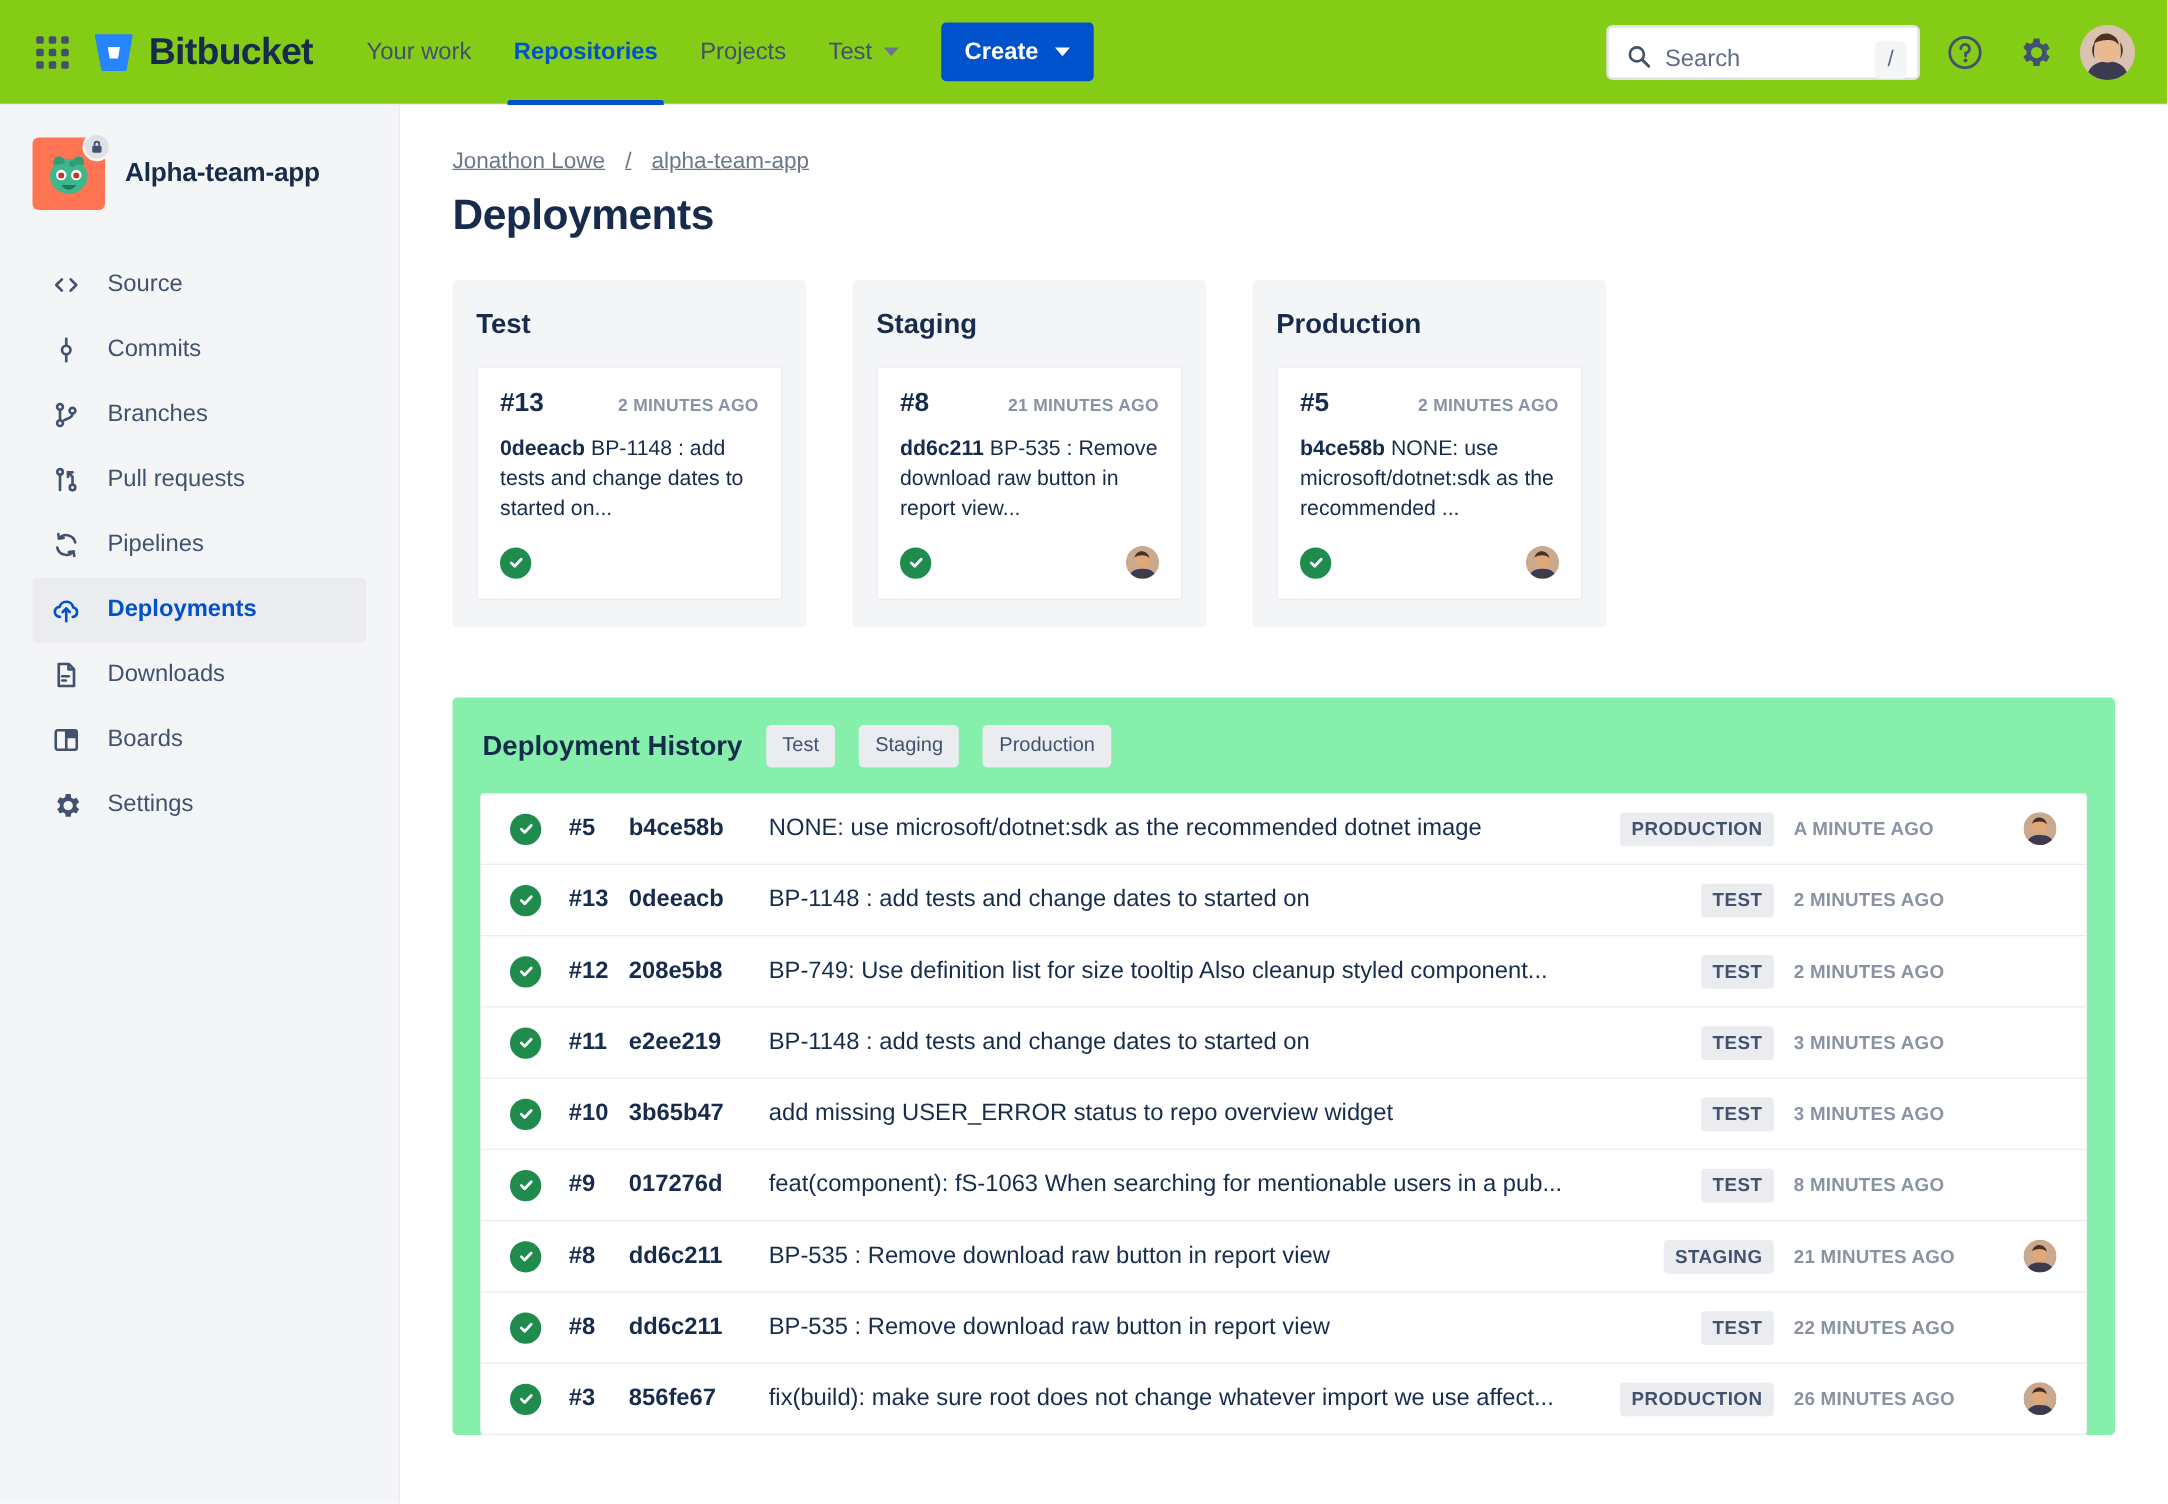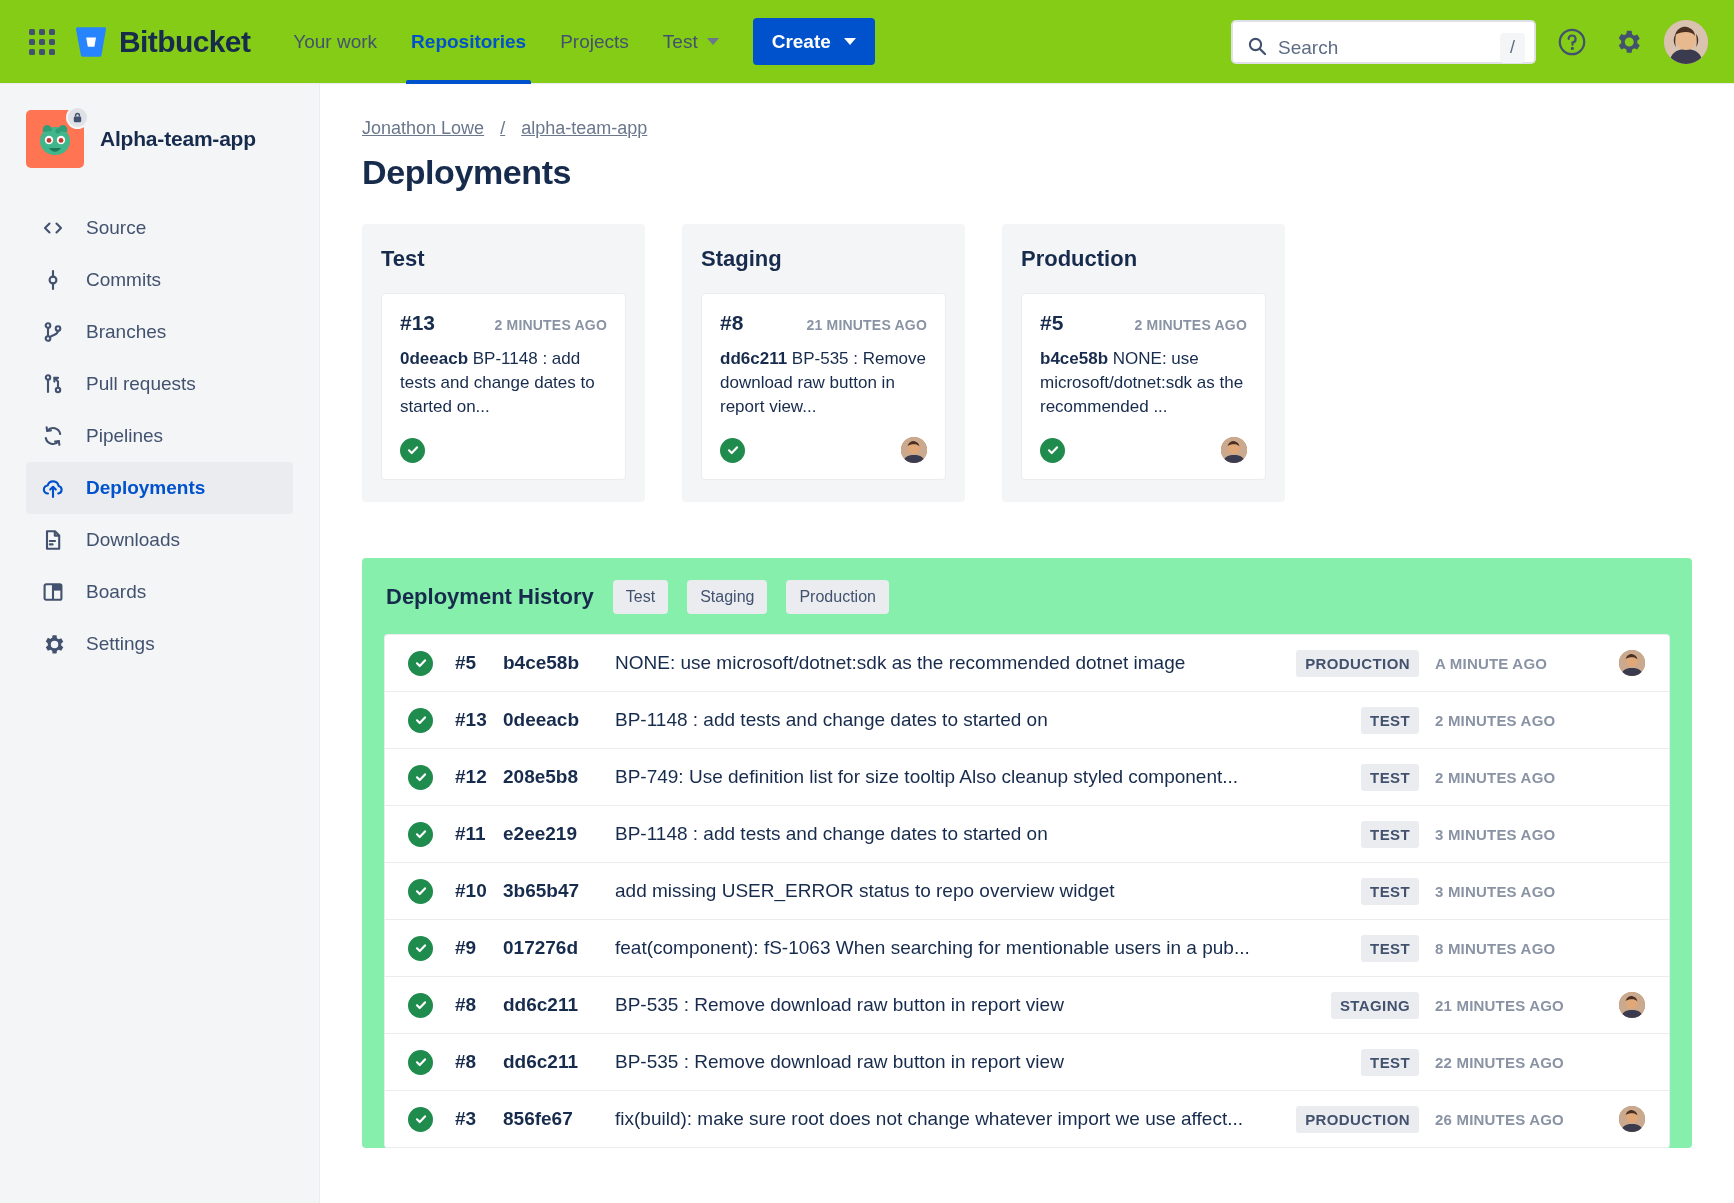--- a/index.html
+++ b/index.html
@@ -63,21 +63,21 @@
     display: flex; align-items: center; gap: 13px;
     cursor: pointer;
   }
   .create-btn .caret-w {
     border-left: 6px solid transparent; border-right: 6px solid transparent;
     border-top: 7px solid #fff;
   }
 
   .nav-right { margin-left: auto; display: flex; align-items: center; gap: 16px; }
   .searchbox {
-    width: 305px; height: 44px;
+    width: 251px; height: 44px;
     border: 2px solid #dfe1e6; border-radius: 5px;
     background: #fff;
     display: flex; align-items: center;
     padding: 12px 9px 0 14px; gap: 11px;
     cursor: text;
   }
   .searchbox .ph { font-size: 19px; color: #5e6c84; flex: 1; }
   .slash-key {
     width: 25px; height: 30px; border-radius: 4px; background: #f4f5f7;
     color: #5e6c84; font-size: 18px;

